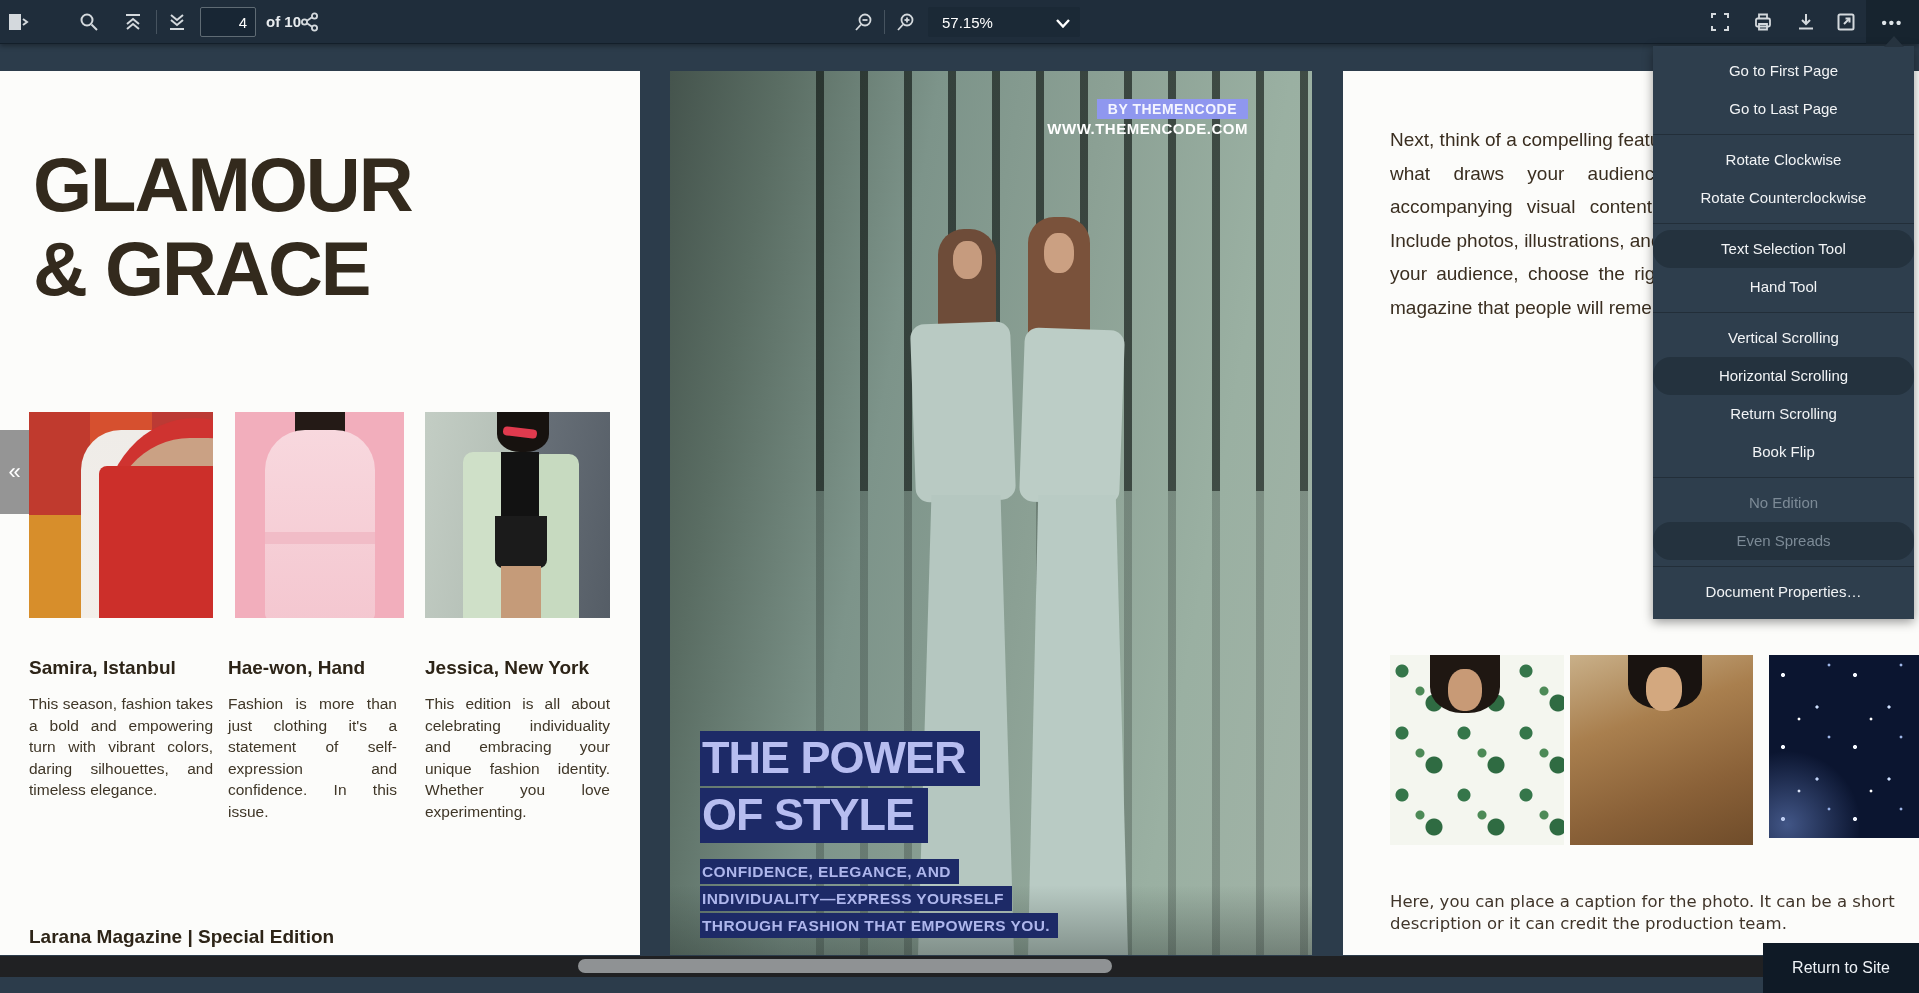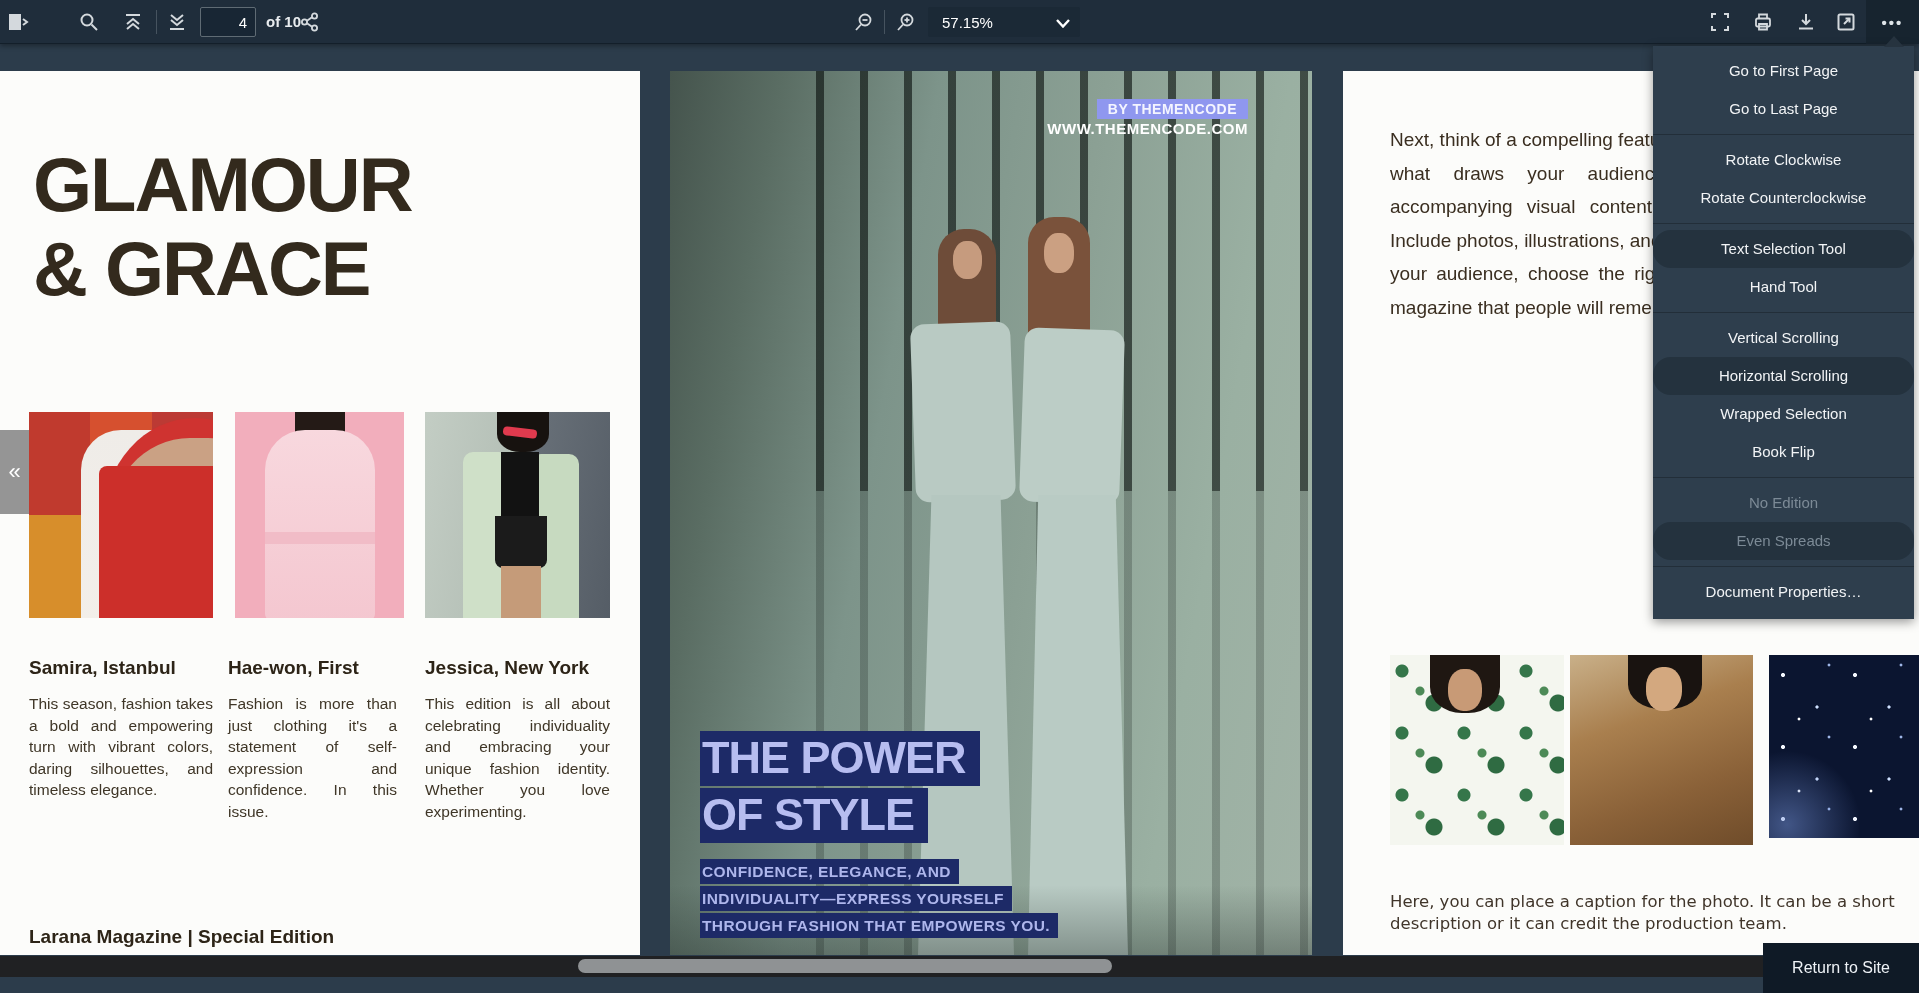--- a/index.html
+++ b/index.html
@@ -298,21 +298,21 @@
         <div class="js-hair"></div>
         <div class="js-glasses"></div>
         <div class="js-jacketL"></div>
         <div class="js-jacketR"></div>
         <div class="js-top"></div>
         <div class="js-skirt"></div>
         <div class="js-legs"></div>
       </div>
     </div>
     <div class="lp-caption cap1">Samira, Istanbul</div>
-    <div class="lp-caption cap2">Hae-won, First</div>
+    <div class="lp-caption cap2">Hae-won, Hand</div>
     <div class="lp-caption cap3">Jessica, New York</div>
     <p class="lp-text txt1">This season, fashion takes a bold and empowering turn with vibrant colors, daring silhouettes, and timeless elegance.</p>
     <p class="lp-text txt2">Fashion is more than just clothing it's a statement of self-expression and confidence. In this issue.</p>
     <p class="lp-text txt3">This edition is all about celebrating individuality and embracing your unique fashion identity. Whether you love experimenting.</p>
     <div class="lp-footer">Larana Magazine | Special Edition</div>
   </section>
 
   <section class="page page-center">
     <div class="cp-base"></div>
     <div class="cp-stripes-top"></div>
@@ -383,21 +383,21 @@
     <div class="menu-item">Go to Last Page</div>
     <div class="menu-sep"></div>
     <div class="menu-item">Rotate Clockwise</div>
     <div class="menu-item">Rotate Counterclockwise</div>
     <div class="menu-sep"></div>
     <div class="menu-item sel">Text Selection Tool</div>
     <div class="menu-item">Hand Tool</div>
     <div class="menu-sep"></div>
     <div class="menu-item">Vertical Scrolling</div>
     <div class="menu-item sel">Horizontal Scrolling</div>
-    <div class="menu-item">Wrapped Selection</div>
+    <div class="menu-item">Return Scrolling</div>
     <div class="menu-item">Book Flip</div>
     <div class="menu-sep"></div>
     <div class="menu-item dis">No Edition</div>
     <div class="menu-item dis sel">Even Spreads</div>
     <div class="menu-sep"></div>
     <div class="menu-item">Document Properties…</div>
   </nav>
 
   <button class="return-btn">Return to Site</button>
 

